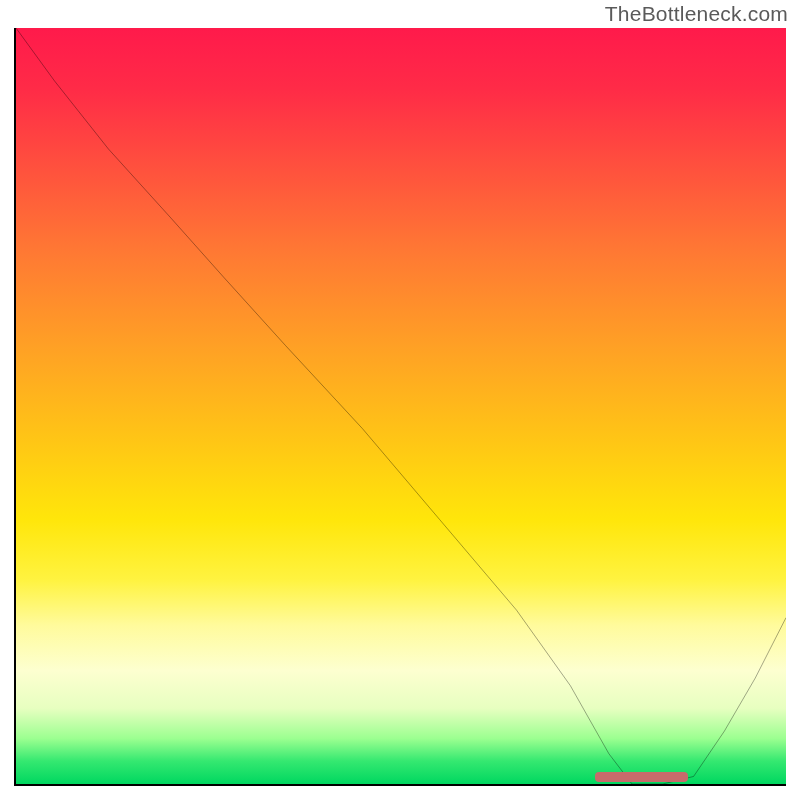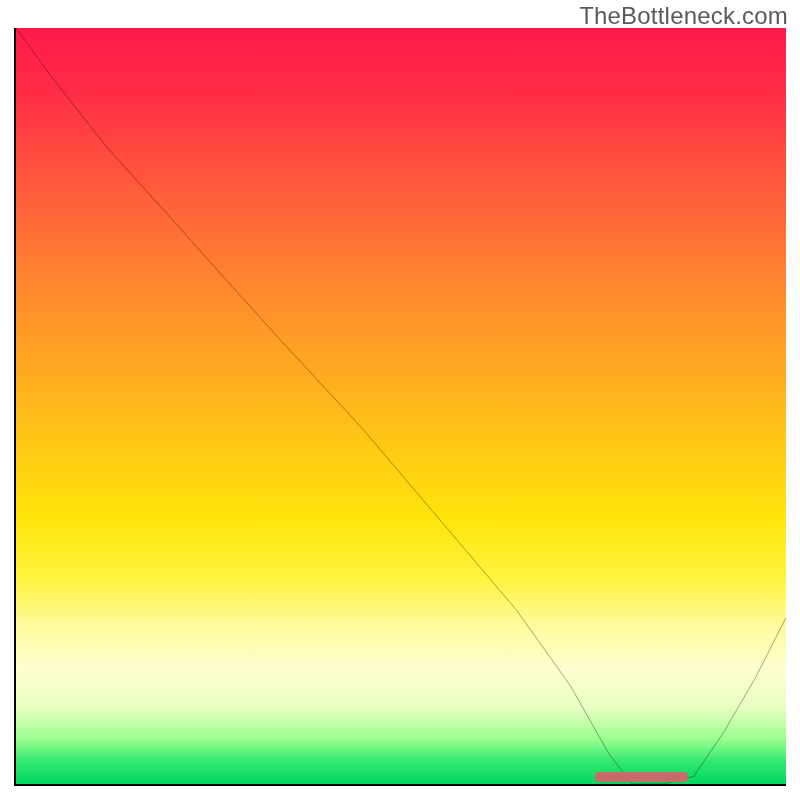--- a/index.html
+++ b/index.html
@@ -8,21 +8,21 @@
     height: 800px;
     background: #ffffff;
     font-family: Arial, Helvetica, sans-serif;
     position: relative;
     overflow: hidden;
   }
   .watermark {
     position: absolute;
     top: 2px;
     right: 12px;
-    font-size: 24px;
+    font-size: 21px;
     font-weight: 400;
     color: #5a5a5a;
     letter-spacing: 0.2px;
     z-index: 10;
   }
   .plot-frame {
     position: absolute;
     left: 14px;
     top: 28px;
     width: 772px;

